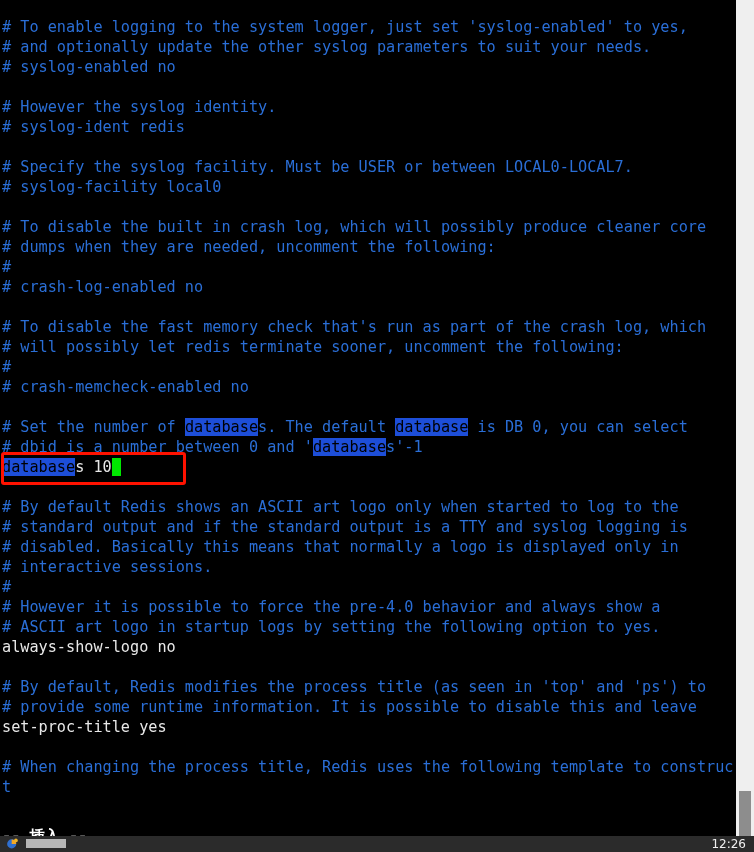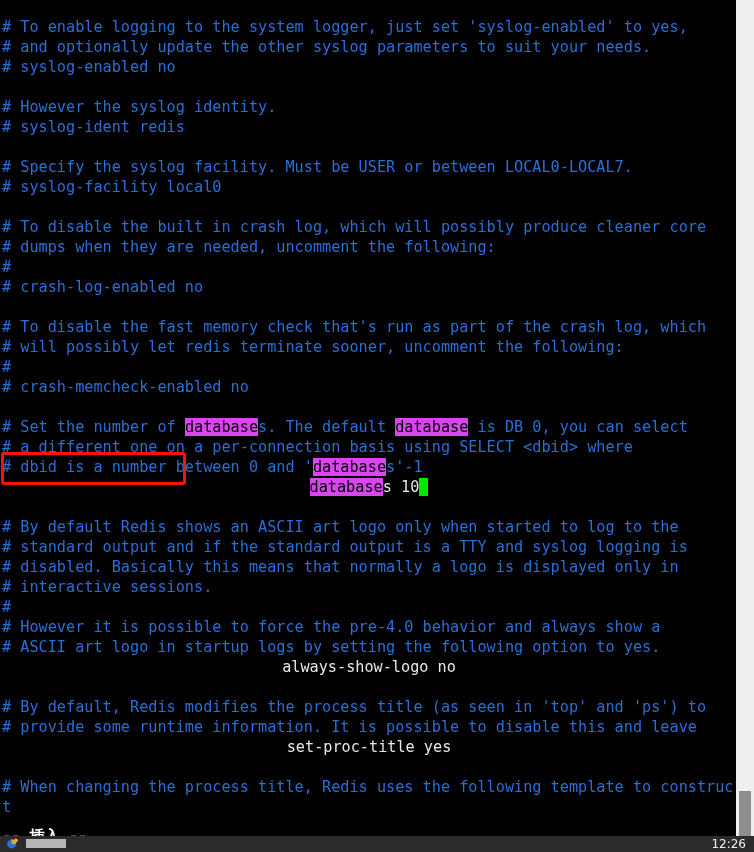--- a/index.html
+++ b/index.html
@@ -37,25 +37,25 @@
     height: 20px;
     line-height: 20px;
     font-size: 15.2px;
     letter-spacing: 0px;
     white-space: pre;
     color: #1f6fd0;
   }
   
   .line.comment { color: #2a6ed6; }
   
-  .line.code { color: #e8e8e8; text-align: center; }
+  .line.code { color: #e8e8e8; }
   .line.blank { color: transparent; }
 
   .hl {
-    background: #d946ef;
+    background: #1d4ed8;
     color: #000000;
   }
   .plain { color: #e8e8e8; }
 
   .cursor {
     background: #00e800;
     color: #00e800;
   }
 
   
@@ -174,21 +174,20 @@
       <div class="line comment"><span># dumps when they are needed, uncomment the following:</span></div>
       <div class="line comment"><span>#</span></div>
       <div class="line comment"><span># crash-log-enabled no</span></div>
       <div class="line blank"><span>&nbsp;</span></div>
       <div class="line comment"><span># To disable the fast memory check that's run as part of the crash log, which</span></div>
       <div class="line comment"><span># will possibly let redis terminate sooner, uncomment the following:</span></div>
       <div class="line comment"><span>#</span></div>
       <div class="line comment"><span># crash-memcheck-enabled no</span></div>
       <div class="line blank"><span>&nbsp;</span></div>
       <div class="line comment"><span># Set the number of </span><span class="hl">database</span><span>s. The default </span><span class="hl">database</span><span> is DB 0, you can select</span></div>
-      <div class="line comment"><span># a different one on a per-connection basis using SELECT &lt;dbid&gt; where</span></div>
       <div class="line comment"><span># dbid is a number between 0 and '</span><span class="hl">database</span><span>s'-1</span></div>
       <div class="line code"><span class="hl">database</span><span class="plain">s 10</span><span class="cursor"> </span></div>
       <div class="line blank"><span>&nbsp;</span></div>
       <div class="line comment"><span># By default Redis shows an ASCII art logo only when started to log to the</span></div>
       <div class="line comment"><span># standard output and if the standard output is a TTY and syslog logging is</span></div>
       <div class="line comment"><span># disabled. Basically this means that normally a logo is displayed only in</span></div>
       <div class="line comment"><span># interactive sessions.</span></div>
       <div class="line comment"><span>#</span></div>
       <div class="line comment"><span># However it is possible to force the pre-4.0 behavior and always show a</span></div>
       <div class="line comment"><span># ASCII art logo in startup logs by setting the following option to yes.</span></div>

